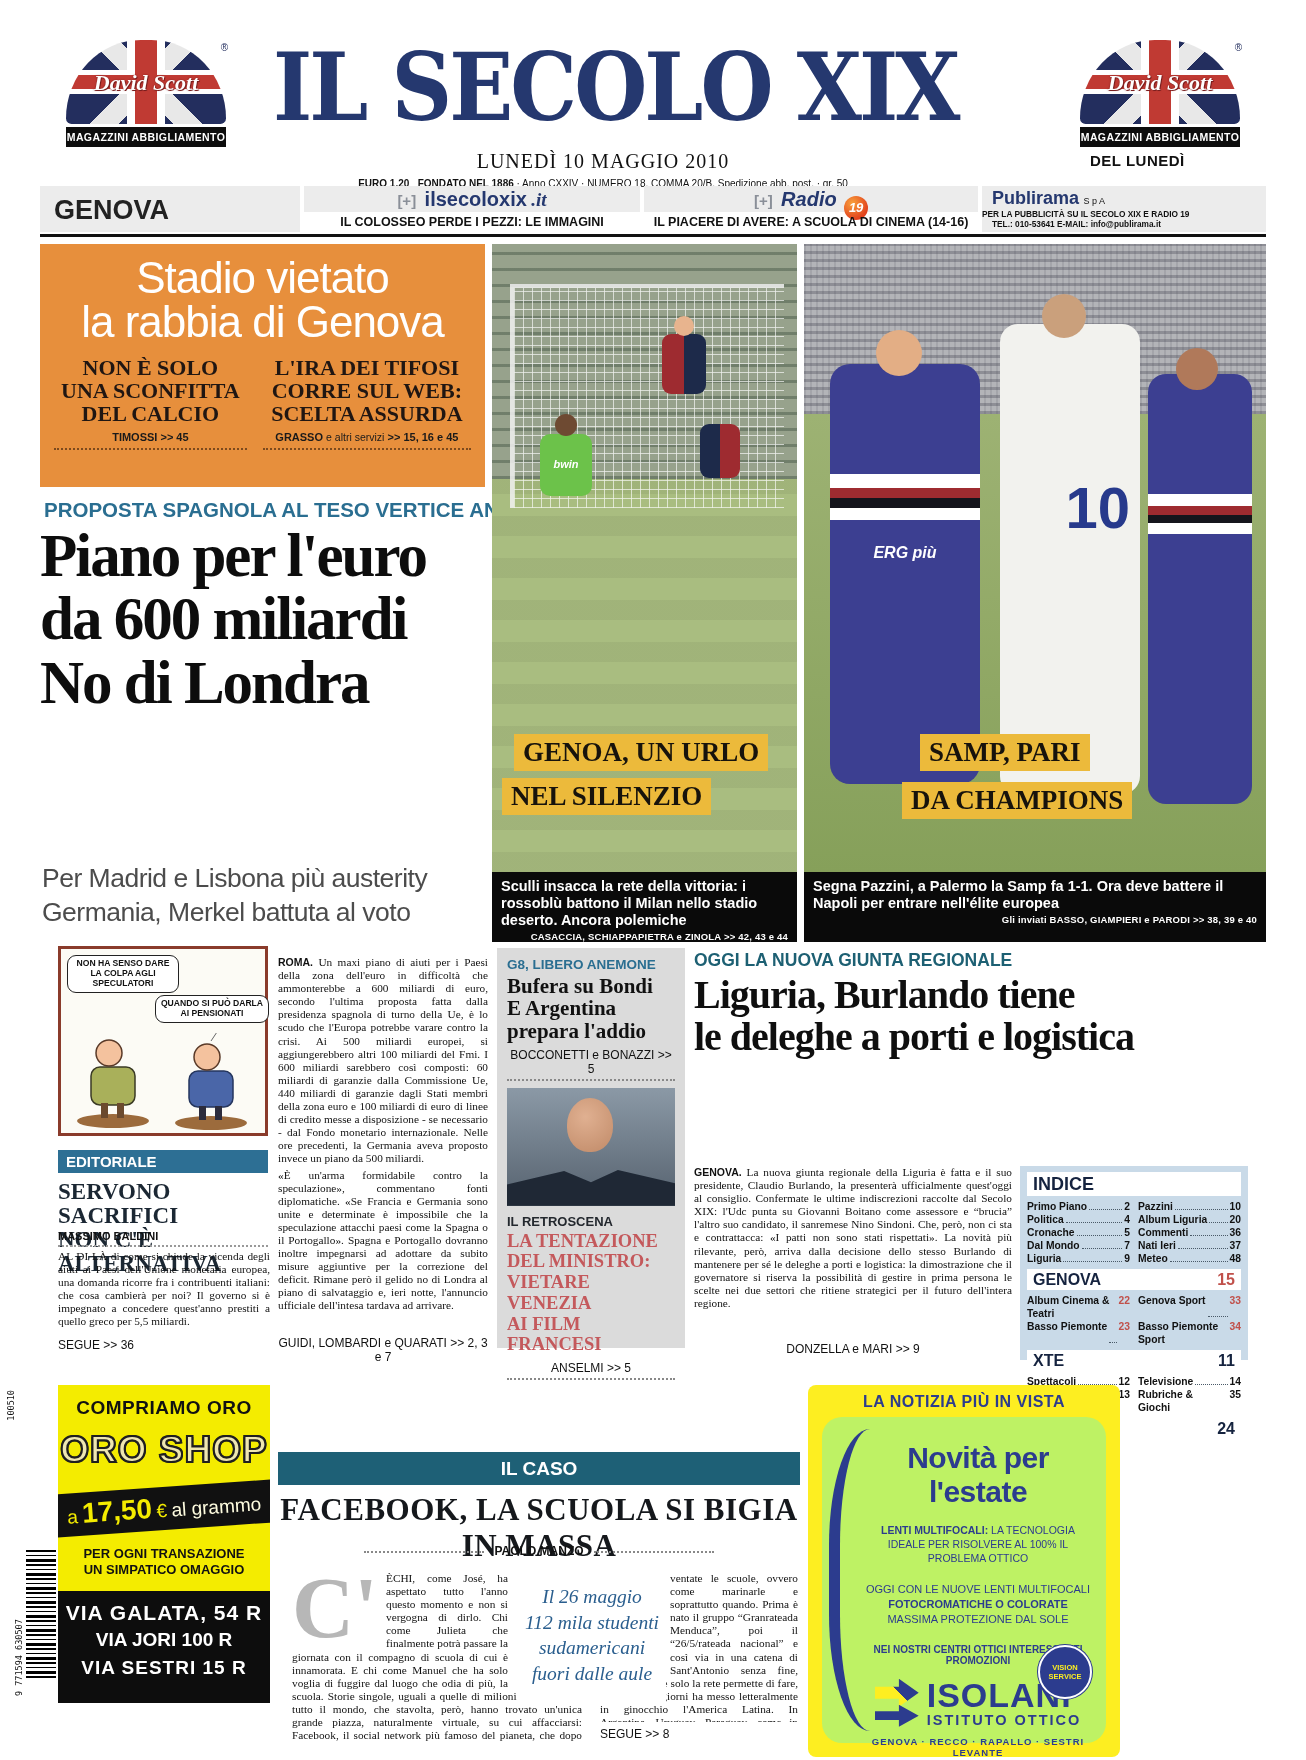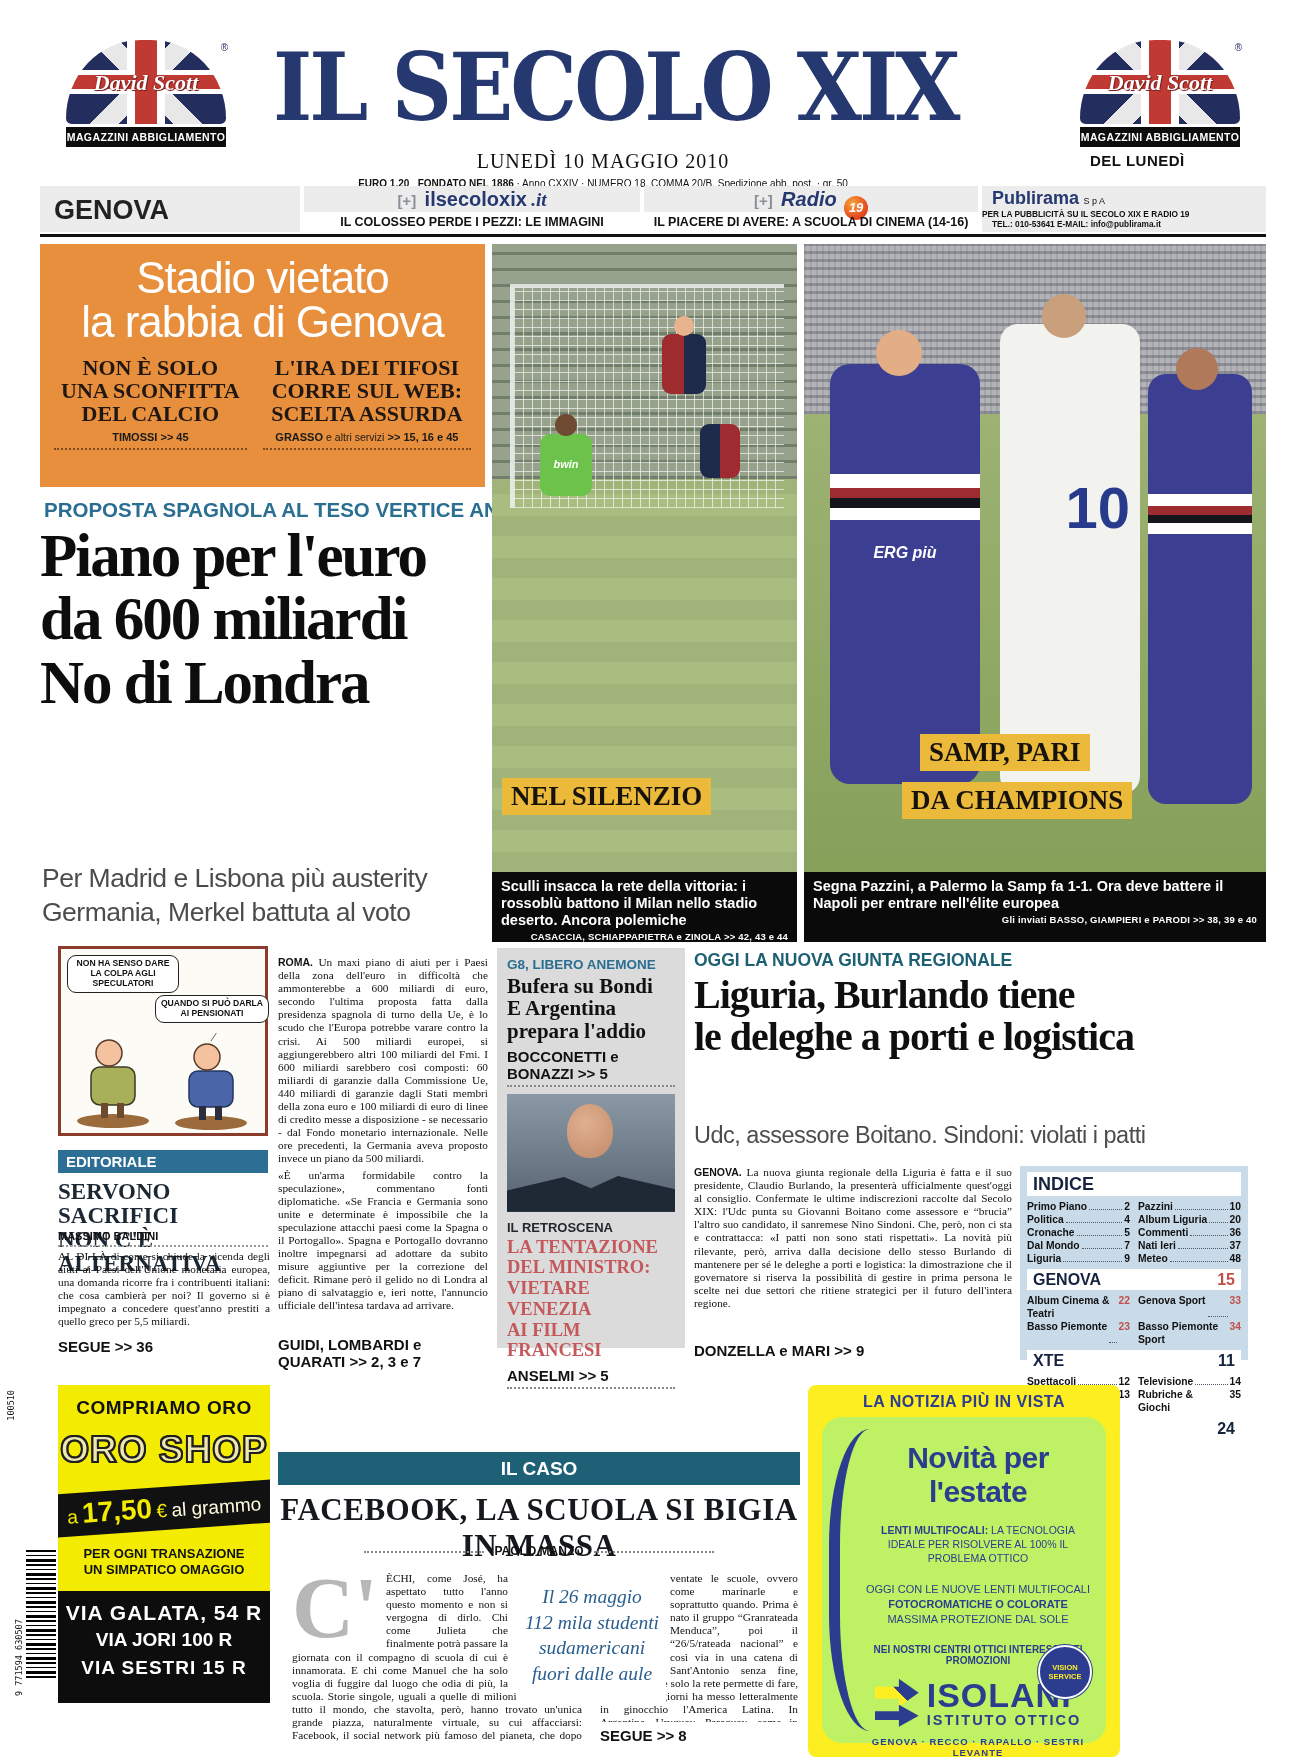--- a/index.html
+++ b/index.html
@@ -52,21 +52,21 @@
         font-weight:bold;font-size:27px;padding:3px 9px;white-space:nowrap;}
   .photo-cap{background:#0a0a0a;color:#fff;font-weight:bold;font-size:14.5px;line-height:1.18;padding:6px 9px 4px 9px;}
   .cap-credit{display:block;text-align:right;font-size:9.5px;margin-top:2px;letter-spacing:.2px;}
   .net{background:
       repeating-linear-gradient(0deg, rgba(255,255,255,.75) 0 1px, transparent 1px 9px),
       repeating-linear-gradient(90deg, rgba(255,255,255,.75) 0 1px, transparent 1px 9px);}
   
   .edlabel{background:#2d6f94;color:#fff;font-weight:bold;font-size:15px;line-height:23px;padding-left:8px;}
   .edhl{font-family:"Liberation Serif",serif;font-weight:bold;font-size:23px;line-height:1.05;color:#1b2733;}
   .bodytxt{font-family:"Liberation Serif",serif;font-size:11.3px;line-height:1.16;}
-  .byline{font-weight:bold;font-size:15px;}
+  .byline{font-weight:normal;font-size:12px;text-align:center;}
   .dateline{font-weight:bold;font-size:10.5px;font-family:"Liberation Sans",sans-serif;}
   
   .graybox{background:#dbdbdb;padding:9px 10px;}
   .retrored{color:#c4595c;font-family:"Liberation Serif",serif;font-weight:bold;font-size:18.5px;line-height:1.12;}
   .bondi{position:relative;width:168px;height:118px;background:linear-gradient(#8b99a6,#55616e);overflow:hidden;}
   .bondi .head{position:absolute;left:60px;top:10px;width:46px;height:54px;border-radius:50% 50% 46% 46%;
       background:radial-gradient(circle at 40% 35%, #e0b091, #c08a68);}
   .bondi .suit{position:absolute;left:0;right:0;bottom:0;height:56px;background:#1f2835;
       clip-path:polygon(0 100%,0 62%,34% 38%,50% 58%,66% 36%,100% 60%,100% 100%);}
   
@@ -220,20 +220,21 @@
         background-image:repeating-linear-gradient(0deg, rgba(0,0,0,.05) 0 20px, transparent 20px 42px);"></div>
     <div class="abs net" style="left:18px;top:40px;width:270px;height:220px;border-top:4px solid #f2f2f2;border-left:4px solid #f2f2f2;opacity:.85;"></div>
     <div class="abs" style="left:48px;top:190px;width:52px;height:62px;background:#6cc24a;border-radius:10px;">
       <div class="abs" style="left:15px;top:-20px;width:22px;height:22px;border-radius:50%;background:#6e4a32;"></div>
       <div class="center" style="color:#fff;font-style:italic;font-weight:bold;font-size:11px;padding-top:24px;">bwin</div>
     </div>
     <div class="abs" style="left:170px;top:90px;width:44px;height:60px;border-radius:9px;background:linear-gradient(90deg,#9e2b30 0 50%,#1d2a4a 50%);">
       <div class="abs" style="left:12px;top:-18px;width:20px;height:20px;border-radius:50%;background:#e8b48e;"></div>
     </div>
     <div class="abs" style="left:208px;top:180px;width:40px;height:54px;border-radius:9px;background:linear-gradient(90deg,#1d2a4a 0 50%,#9e2b30 50%);"></div>
+    <div class="ycap" style="left:22px;top:490px;">GENOA, UN URLO</div>
     <div class="ycap" style="left:10px;top:534px;">NEL SILENZIO</div>
   </div>
   <div class="abs photo-cap" style="left:492px;top:872px;width:305px;height:70px;box-sizing:border-box;">
     <span>Sculli insacca la rete della vittoria: i rossoblù battono il Milan nello stadio deserto. Ancora polemiche</span>
     <span class="cap-credit">CASACCIA, SCHIAPPAPIETRA e ZINOLA &gt;&gt; 42, 43 e 44</span>
   </div>
 
   <div class="abs photo" style="left:804px;top:244px;width:462px;height:628px;background:#8fa0b0;">
     <div class="abs" style="left:0;top:0;right:0;height:170px;background:#b3b4b8;
         background-image:repeating-linear-gradient(0deg, rgba(55,55,70,.3) 0 3px, transparent 3px 8px),
@@ -315,21 +316,20 @@
       <div>AI FILM FRANCESI</div>
     </div>
     <div class="byline" style="margin-top:6px;border-bottom:2px dotted #888;padding-bottom:3px;">ANSELMI &gt;&gt; 5</div>
   </div>
 
   <div class="abs b" style="left:694px;top:950px;font-size:17.5px;color:#1d6073;">OGGI LA NUOVA GIUNTA REGIONALE</div>
   <div class="abs serif b" style="left:694px;top:974px;width:505px;font-size:40px;line-height:1.05;letter-spacing:-1px;color:#0f0f0f;">
     <div>Liguria, Burlando tiene</div>
     <div>le deleghe a porti e logistica</div>
   </div>
-  <div class="abs" style="left:694px;top:1122px;width:480px;font-size:23.5px;color:#4c4c4c;letter-spacing:-0.5px;">Udc, assessore Boitano. Sindoni: violati i patti</div>
   <div class="abs bodytxt just" style="left:694px;top:1166px;width:318px;height:170px;overflow:hidden;">
     <span class="dateline">GENOVA.</span>
     <span>La nuova giunta regionale della Liguria è fatta e il suo presidente, Claudio Burlando, la presenterà ufficialmente quest'oggi al consiglio. Confermate le ultime indiscrezioni raccolte dal Secolo XIX: l'Udc punta su Giovanni Boitano come assessore e “brucia” l'altro suo candidato, il sanremese Nino Sindoni. Che, però, non ci sta e contrattacca: «I patti non sono stati rispettati».</span>
     <span>La novità più rilevante, però, arriva dalla decisione dello stesso Burlando di mantenere per sé le deleghe a porti e logistica: la dimostrazione che il governatore si riserva la possibilità di gestire in prima persona le scelte nei due settori che ritiene strategici per il futuro dell'intera regione.</span>
   </div>
   <div class="abs byline" style="left:694px;top:1340px;width:318px;background:#fff;padding-top:2px;">DONZELLA e MARI &gt;&gt; 9</div>
 
   <div class="abs ixbox" style="left:1020px;top:1166px;width:228px;height:194px;box-sizing:border-box;">
     <div class="ixhead" style="margin-bottom:4px;">
       <span>INDICE</span>

